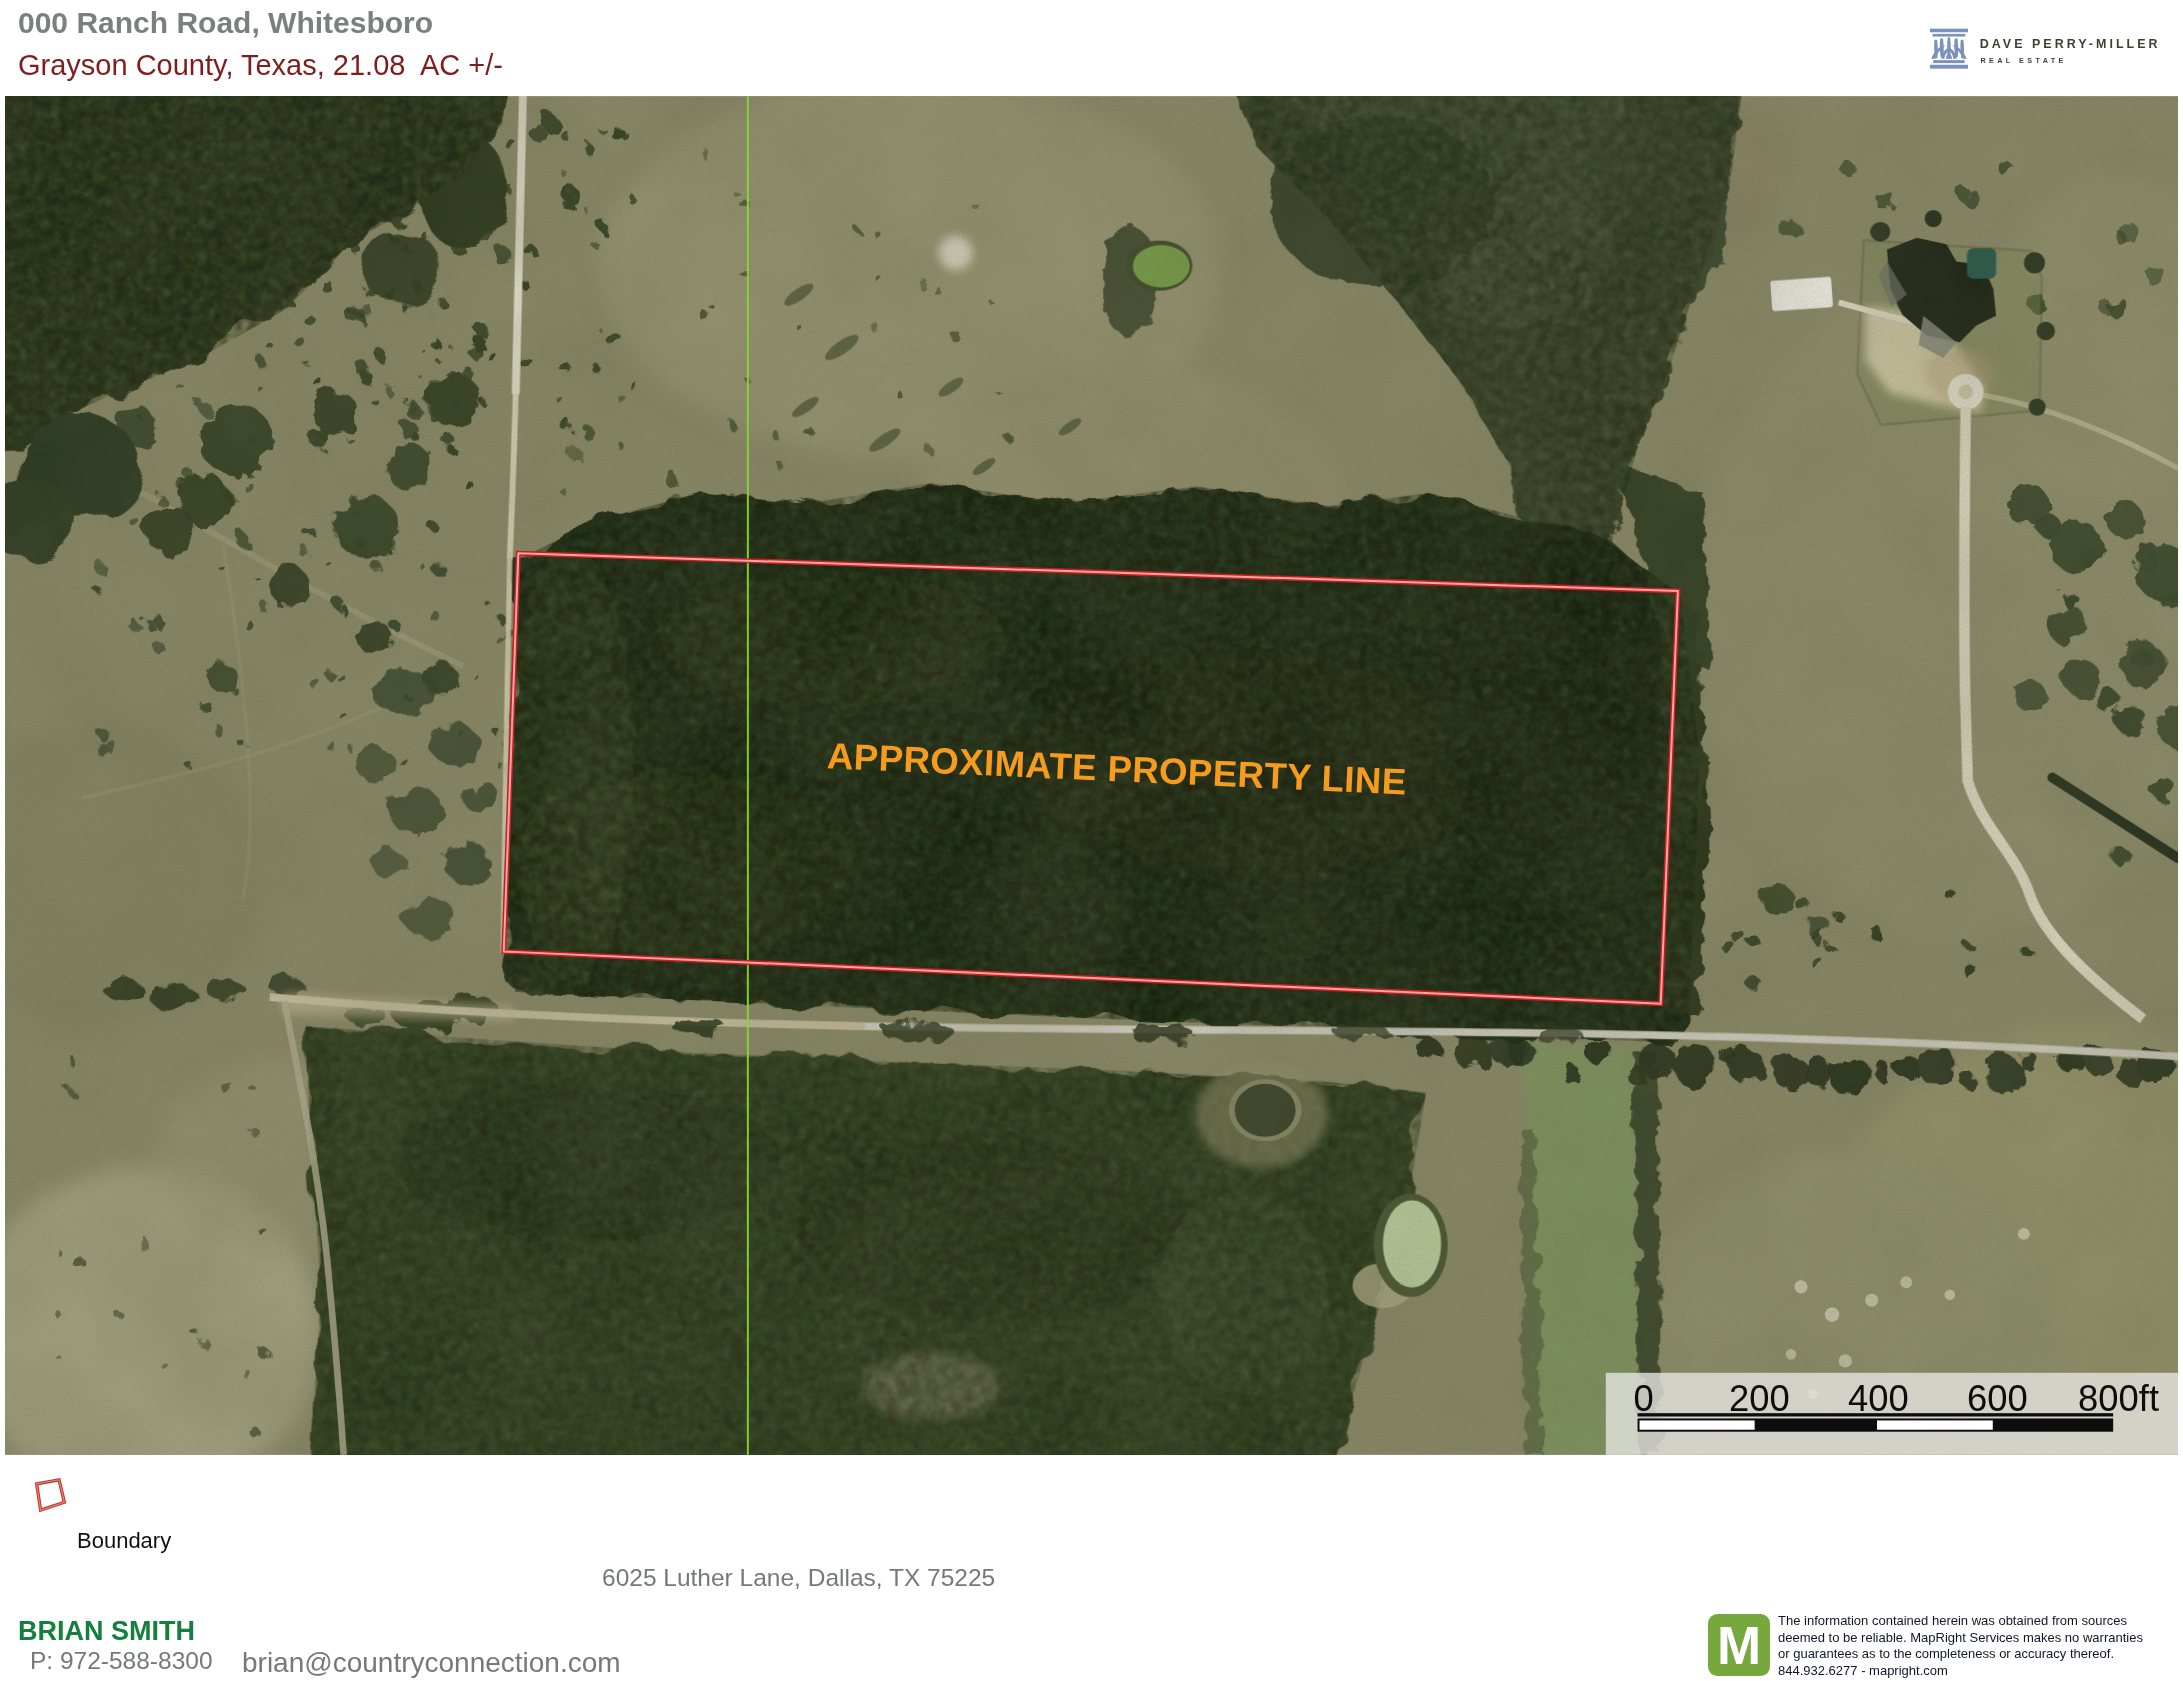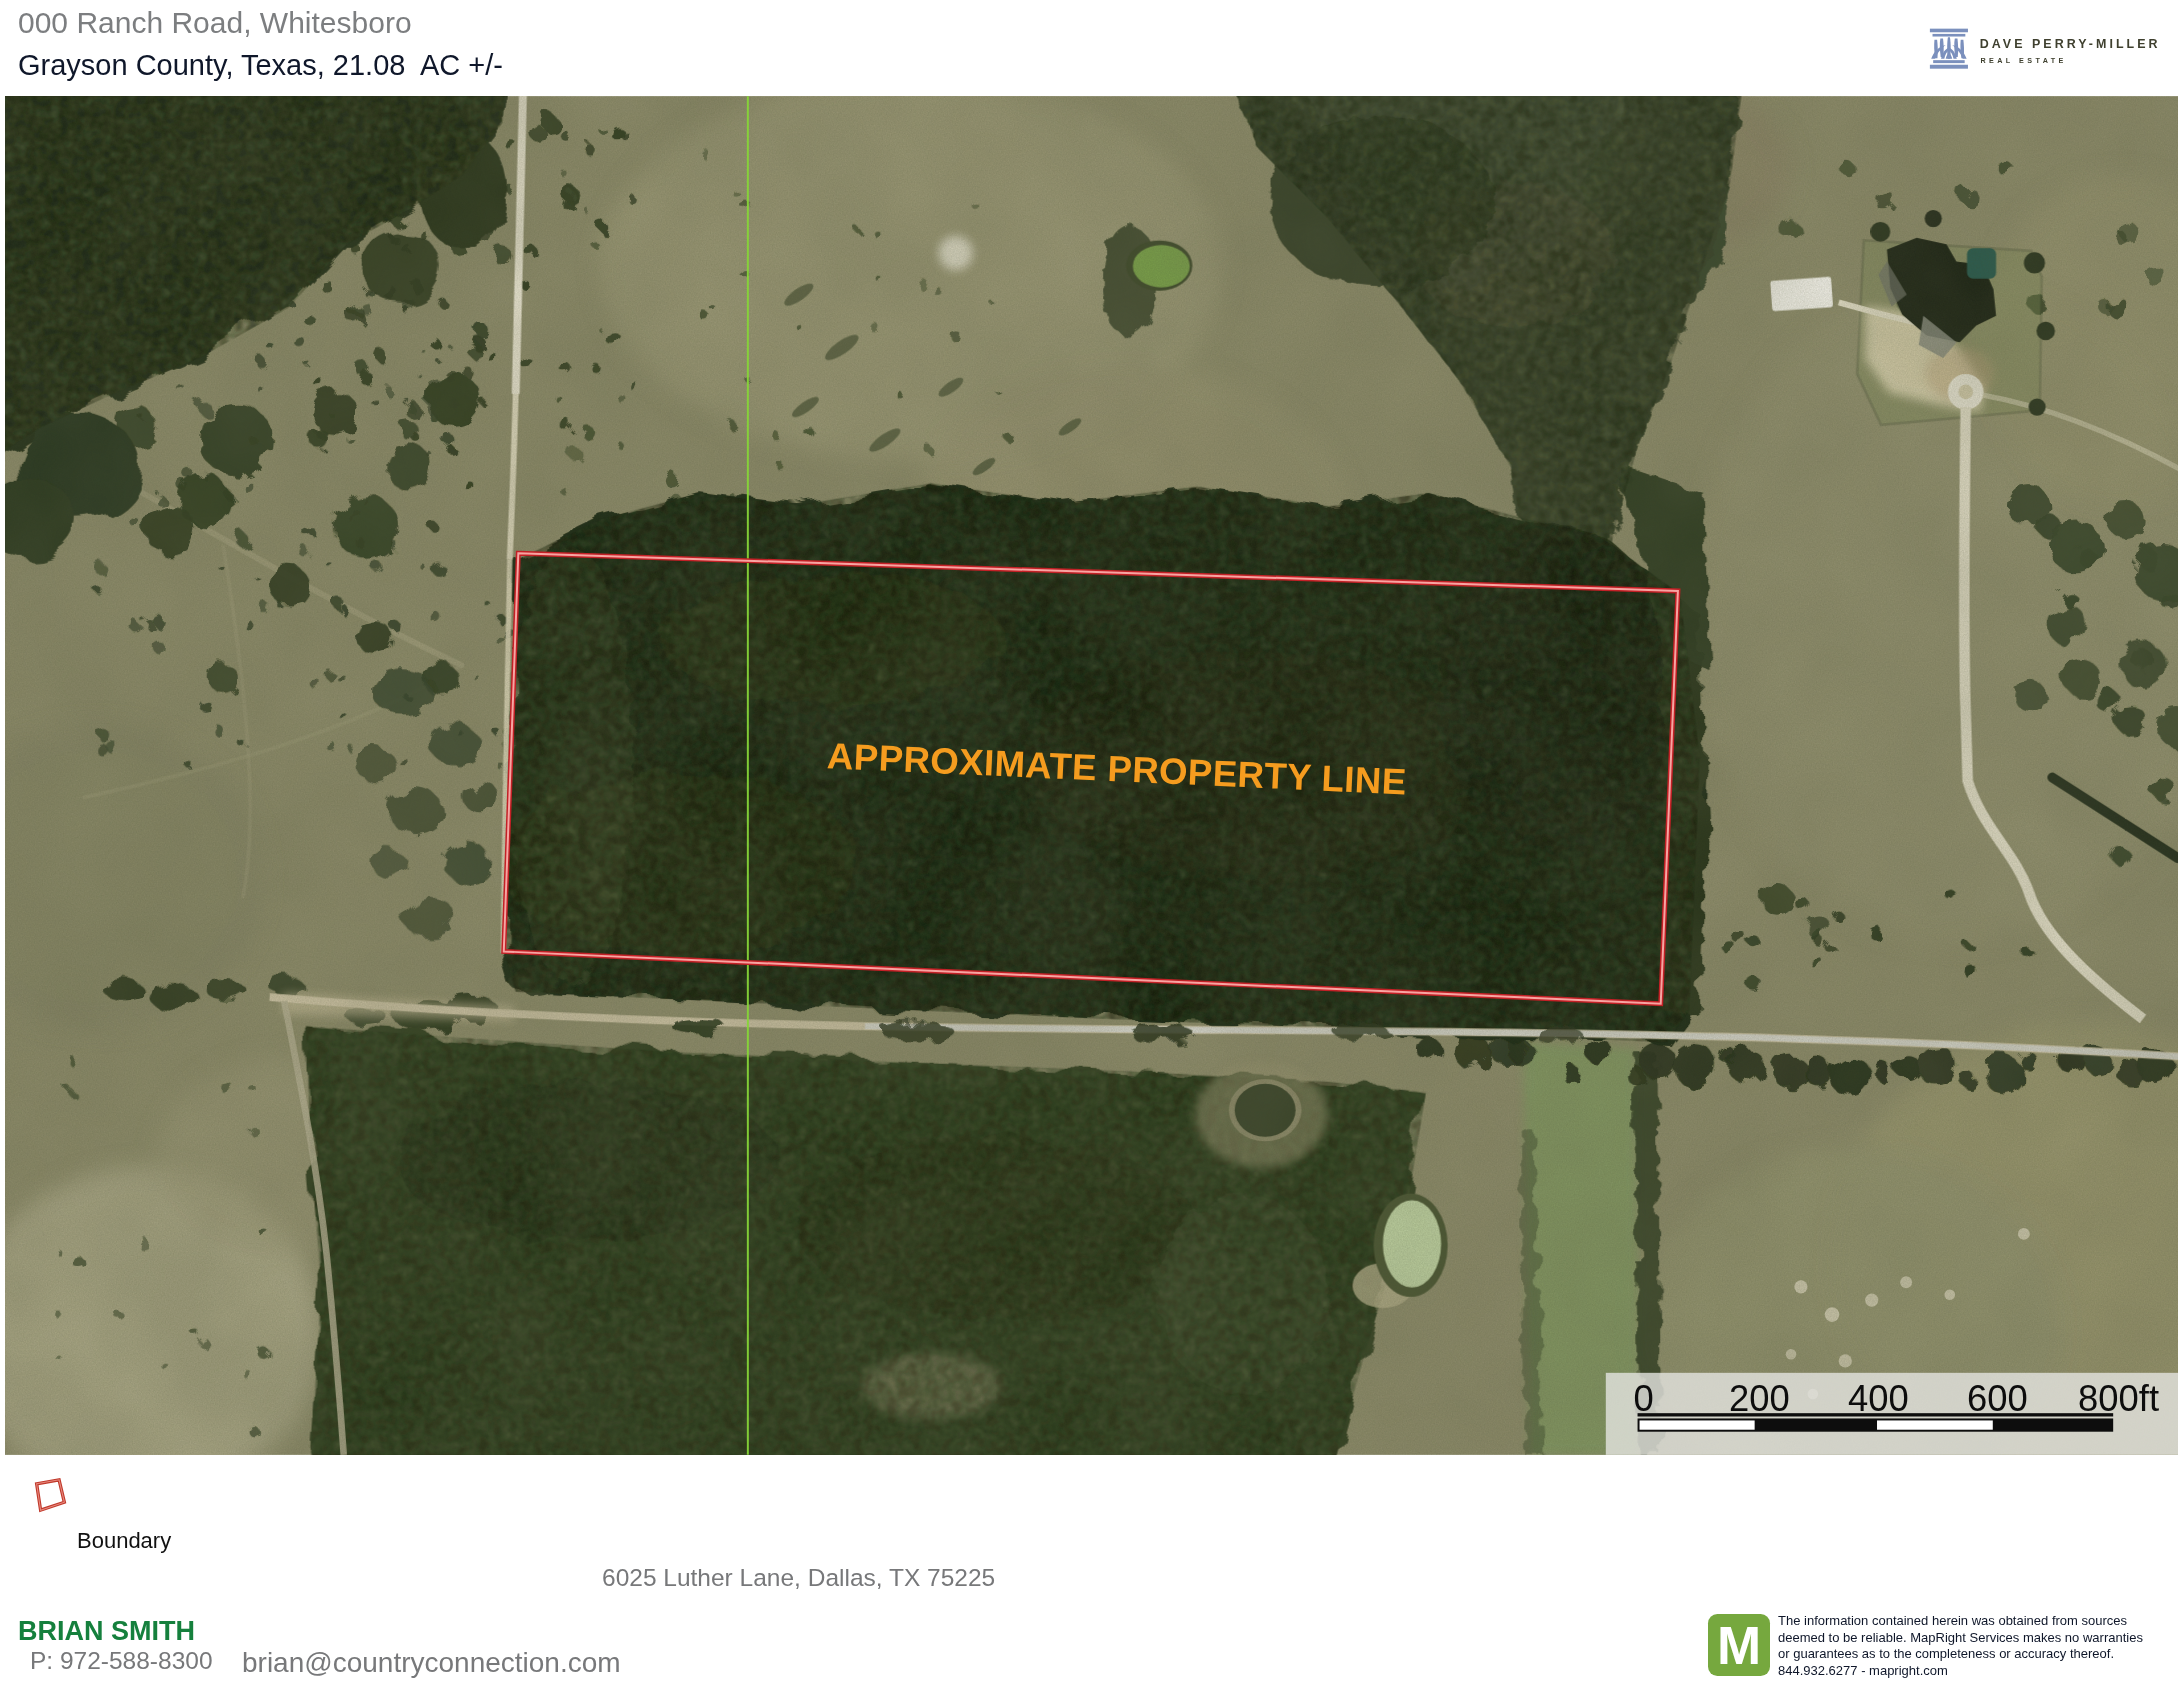--- a/index.html
+++ b/index.html
@@ -2,23 +2,23 @@
 <html style="font-size:10.6px"><head>
 <meta charset="utf-8">
 <style>
   html,body { margin:0; padding:0; background:#ffffff; }
   body { width:2183px; height:1681px; position:relative; font-family:"Liberation Sans", sans-serif; overflow:hidden; }
   .abs { position:absolute; }
 </style>
 </head>
 <body>
 
-<div class="abs" style="left:18px; top:6px; font-size:30px; font-weight:normal; color:#7c7e80;">000 Ranch Road, Whitesboro</div>
-
-<div class="abs" style="left:18px; top:49px; font-size:29px; color:#0f172a;">Grayson County, Texas, 21.08&nbsp; AC +/-</div>
+<div class="abs" style="left:18px; top:6px; font-size:30px; font-weight:bold; color:#7c7e80;">000 Ranch Road, Whitesboro</div>
+
+<div class="abs" style="left:18px; top:49px; font-size:29px; color:#7f1d1d;">Grayson County, Texas, 21.08&nbsp; AC +/-</div>
 
 <div class="abs" style="left:1929px; top:28px;">
 <svg width="261" height="42" viewBox="0 0 395 64">
   <g fill="#7b90bd">
     <rect x="0" y="1" width="58" height="5.5"></rect>
     <rect x="4" y="9" width="50" height="4"></rect>
     <path d="M 27.5,14 C 26,22 26,34 27,47 L 31,47 C 32,34 32,22 30.5,14 Z"></path>
     <path d="M 16,16 C 14.5,24 15,34 16.5,44 L 20.5,44 C 21.5,34 21,24 20,16 Z"></path>
     <path d="M 38,16 C 36.5,24 37,34 38.5,44 L 42.5,44 C 43.5,34 43,24 42,16 Z"></path>
     <path d="M 7,18 C 6,26 6.5,36 8,46 L 11.5,46 C 12.5,36 12,26 11,18 Z"></path>

